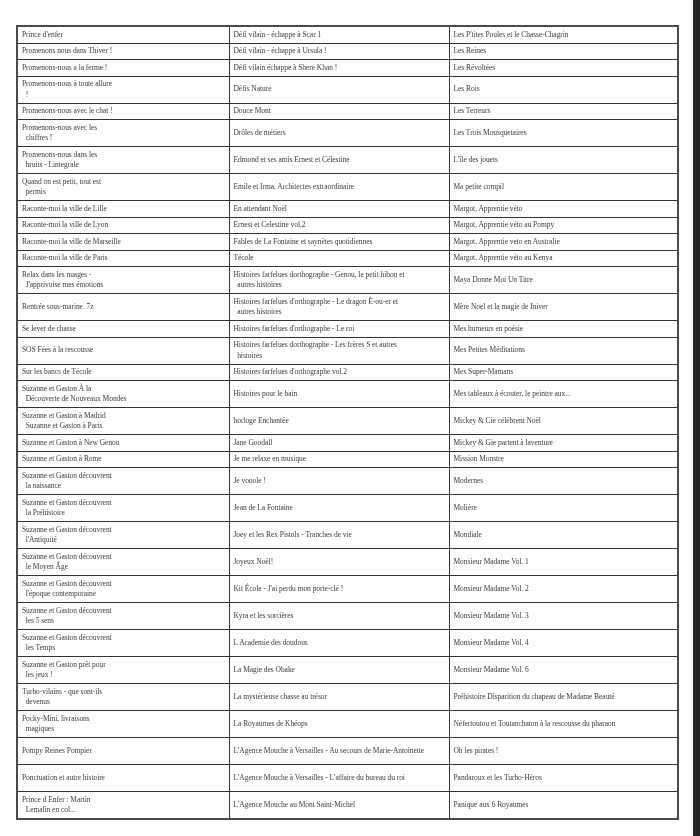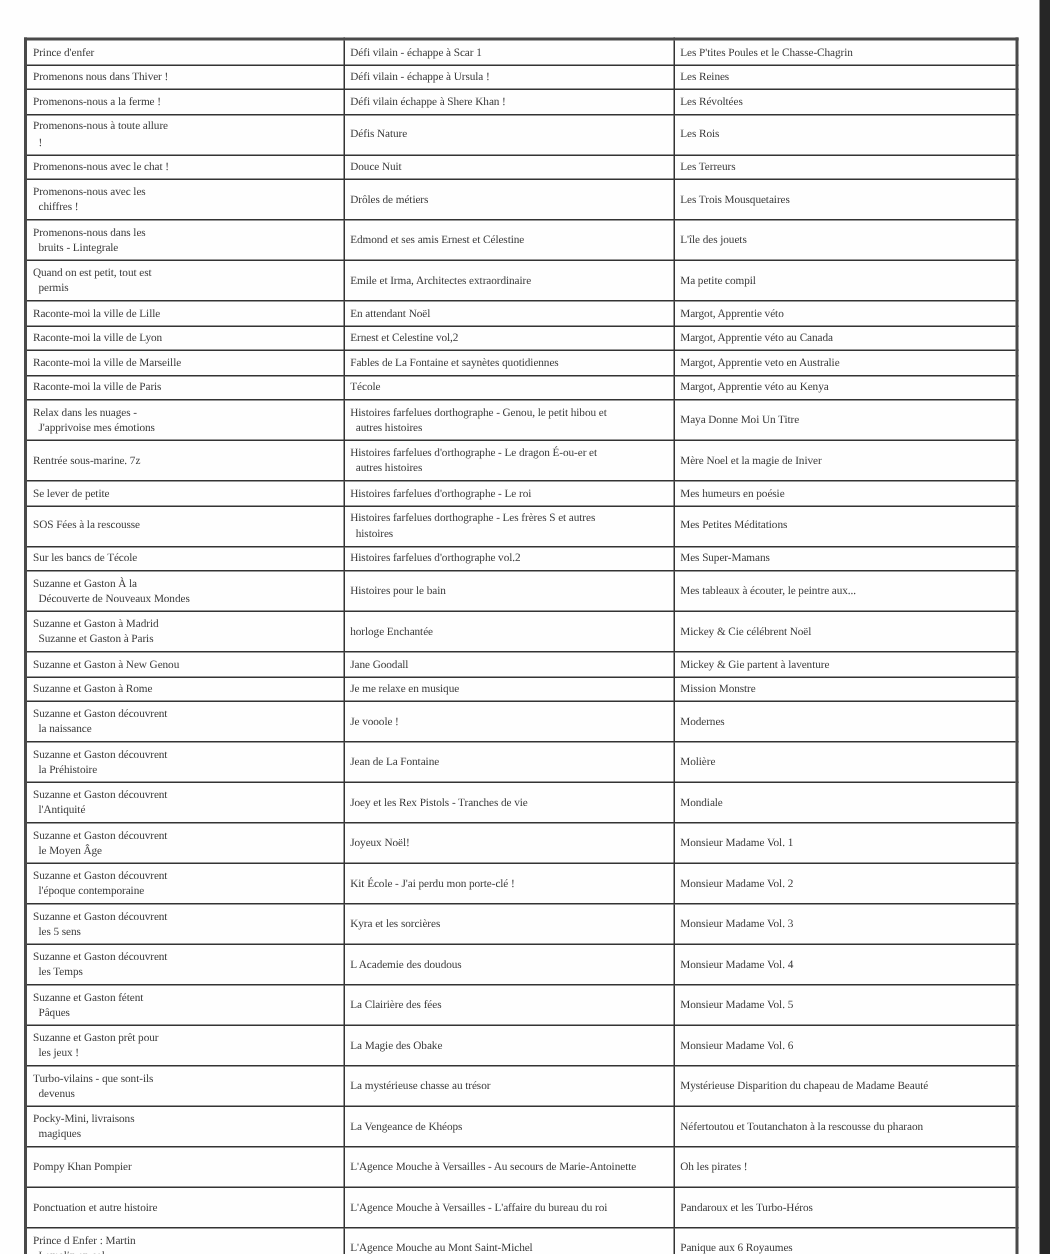--- a/index.html
+++ b/index.html
@@ -77,21 +77,21 @@
             <td>Les Révoltées</td>
           </tr>
           <tr>
             <td>Promenons-nous à toute allure
 &nbsp;&nbsp;!</td>
             <td>Défis Nature</td>
             <td>Les Rois</td>
           </tr>
           <tr>
             <td>Promenons-nous avec le chat !</td>
-            <td>Douce Nuit</td>
+            <td>Douce Mont</td>
             <td>Les Terreurs</td>
           </tr>
           <tr>
             <td>Promenons-nous avec les
 &nbsp;&nbsp;chiffres !</td>
             <td>Drôles de métiers</td>
             <td>Les Trois Mousquetaires</td>
           </tr>
           <tr>
             <td>Promenons-nous dans les
@@ -106,21 +106,21 @@
             <td>Ma petite compil</td>
           </tr>
           <tr>
             <td>Raconte-moi la ville de Lille</td>
             <td>En attendant Noël</td>
             <td>Margot, Apprentie véto</td>
           </tr>
           <tr>
             <td>Raconte-moi la ville de Lyon</td>
             <td>Ernest et Celestine vol,2</td>
-            <td>Margot, Apprentie véto au Canada</td>
+            <td>Margot, Apprentie véto au Pompy</td>
           </tr>
           <tr>
             <td>Raconte-moi la ville de Marseille</td>
             <td>Fables de La Fontaine et saynètes quotidiennes</td>
             <td>Margot, Apprentie veto en Australie</td>
           </tr>
           <tr>
             <td>Raconte-moi la ville de Paris</td>
             <td>Técole</td>
             <td>Margot, Apprentie véto au Kenya</td>
@@ -132,21 +132,21 @@
 &nbsp;&nbsp;autres histoires</td>
             <td>Maya Donne Moi Un Titre</td>
           </tr>
           <tr>
             <td>Rentrée sous-marine. 7z</td>
             <td>Histoires farfelues d'orthographe - Le dragon É-ou-er et
 &nbsp;&nbsp;autres histoires</td>
             <td>Mère Noel et la magie de Iniver</td>
           </tr>
           <tr>
-            <td>Se lever de petite</td>
+            <td>Se lever de chasse</td>
             <td>Histoires farfelues d'orthographe - Le roi</td>
             <td>Mes humeurs en poésie</td>
           </tr>
           <tr>
             <td>SOS Fées à la rescousse</td>
             <td>Histoires farfelues dorthographe - Les frères S et autres
 &nbsp;&nbsp;histoires</td>
             <td>Mes Petites Méditations</td>
           </tr>
           <tr>
@@ -212,45 +212,39 @@
             <td>Kyra et les sorcières</td>
             <td>Monsieur Madame Vol. 3</td>
           </tr>
           <tr>
             <td>Suzanne et Gaston découvrent
 &nbsp;&nbsp;les Temps</td>
             <td>L Academie des doudous</td>
             <td>Monsieur Madame Vol. 4</td>
           </tr>
           <tr>
-            <td>Suzanne et Gaston fétent
-&nbsp;&nbsp;Pâques</td>
-            <td>La Clairière des fées</td>
-            <td>Monsieur Madame Vol. 5</td>
-          </tr>
-          <tr>
             <td>Suzanne et Gaston prêt pour
 &nbsp;&nbsp;les jeux !</td>
             <td>La Magie des Obake</td>
             <td>Monsieur Madame Vol. 6</td>
           </tr>
           <tr>
             <td>Turbo-vilains - que sont-ils
 &nbsp;&nbsp;devenus</td>
             <td>La mystérieuse chasse au trésor</td>
-            <td>Mystérieuse Disparition du chapeau de Madame Beauté</td>
+            <td>Préhistoire Disparition du chapeau de Madame Beauté</td>
           </tr>
           <tr>
             <td>Pocky-Mini, livraisons
 &nbsp;&nbsp;magiques</td>
-            <td>La Vengeance de Khéops</td>
+            <td>La Royaumes de Khéops</td>
             <td>Néfertoutou et Toutanchaton à la rescousse du pharaon</td>
           </tr>
           <tr class="tall">
-            <td>Pompy Khan Pompier</td>
+            <td>Pompy Reines Pompier</td>
             <td>L'Agence Mouche à Versailles - Au secours de Marie-Antoinette</td>
             <td>Oh les pirates !</td>
           </tr>
           <tr class="tall">
             <td>Ponctuation et autre histoire</td>
             <td>L'Agence Mouche à Versailles - L'affaire du bureau du roi</td>
             <td>Pandaroux et les Turbo-Héros</td>
           </tr>
           <tr>
             <td>Prince d Enfer : Martin

